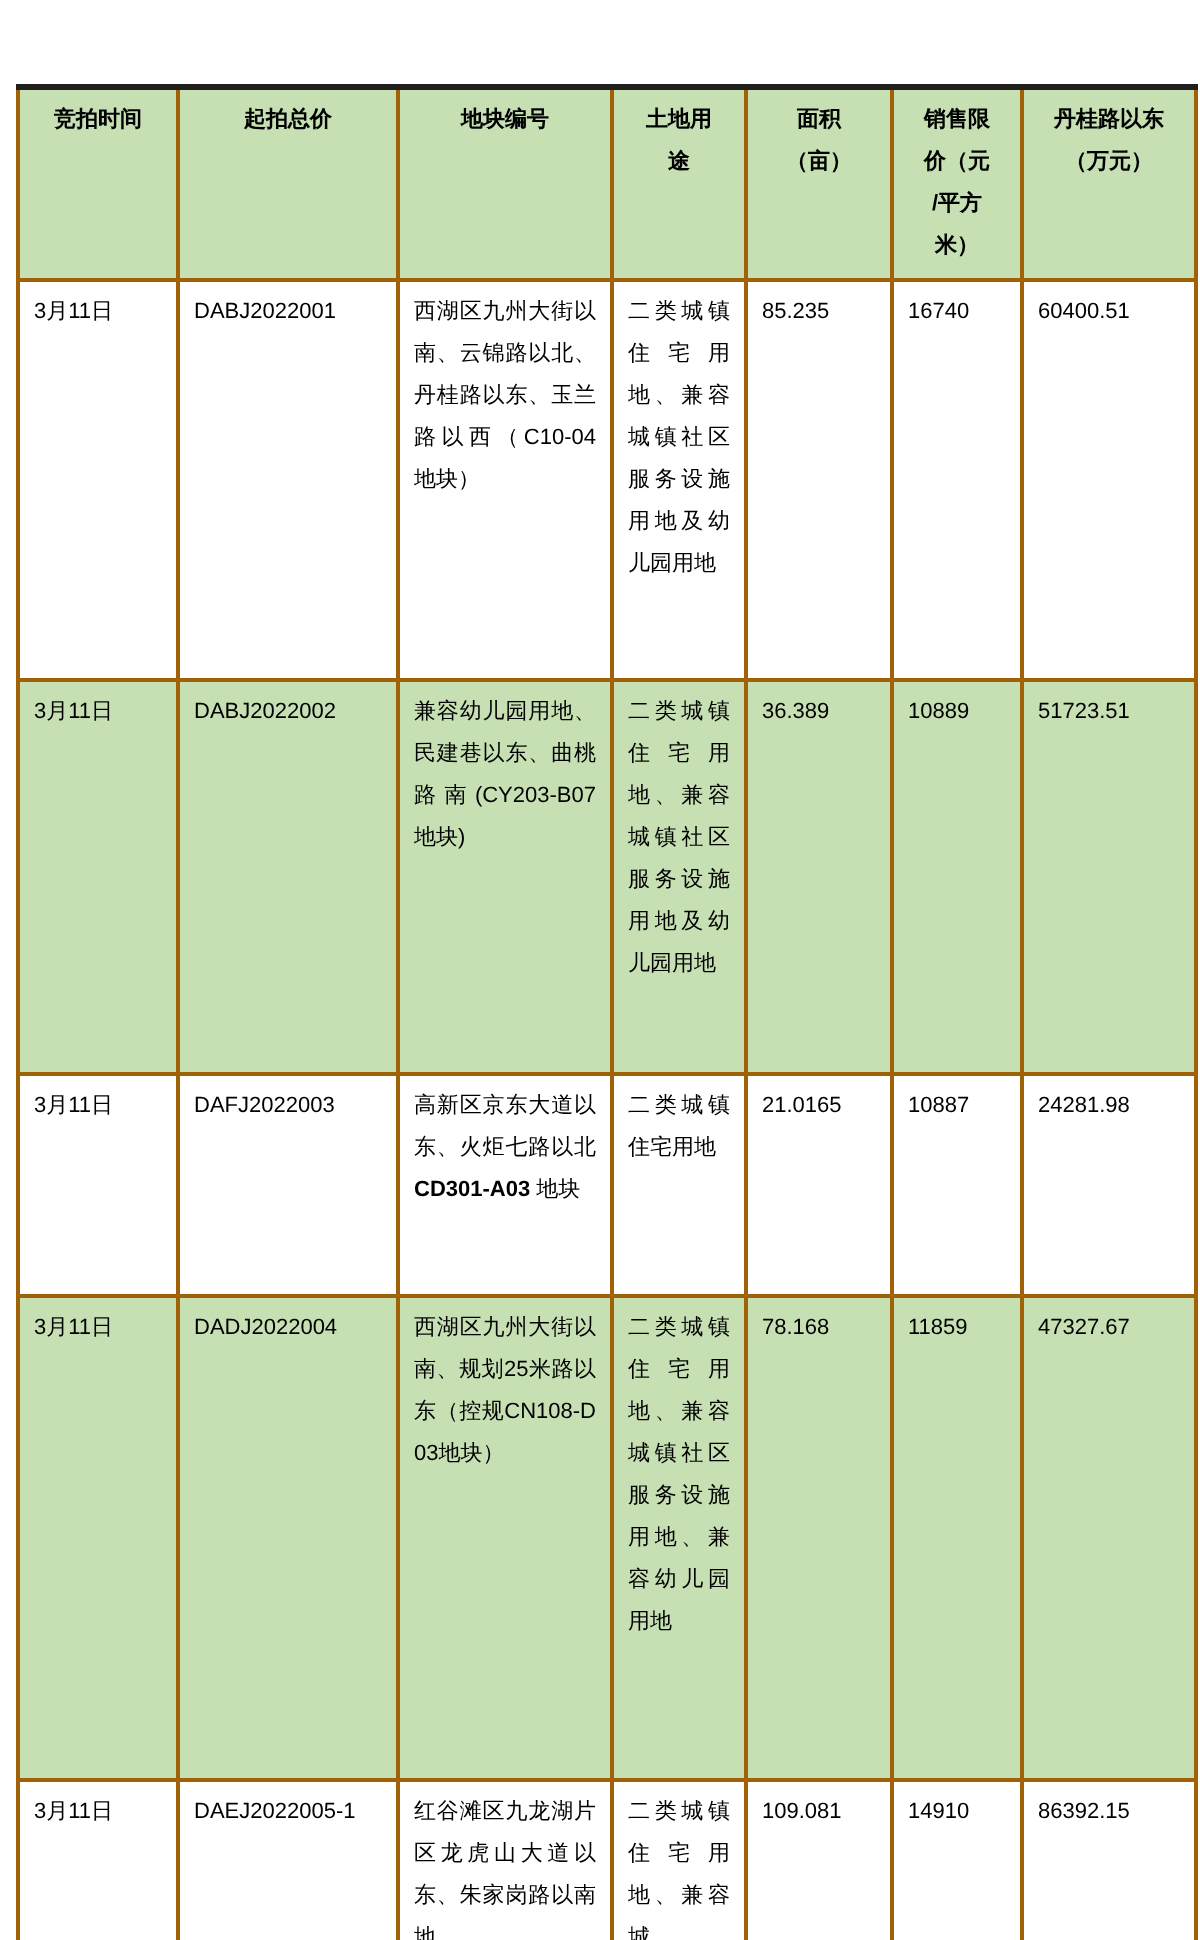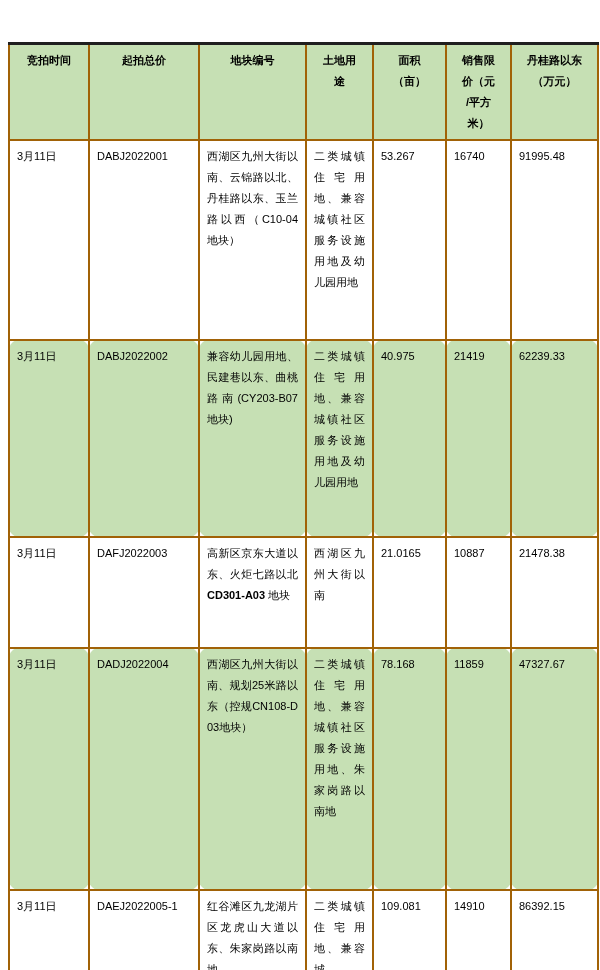--- a/index.html
+++ b/index.html
@@ -41,21 +41,20 @@
     text-align: center;
     white-space: pre-line;
   }
   .land-table tr.stripe td {
     background: #c6e0b4;
   }
   .land-table td {
     background: #ffffff;
     text-align: left;
     font-weight: normal;
-    border-radius: 10px;
   }
   .land-table td.justify {
     text-align: justify;
     margin-top: 12px;
   }
   .bold-seg {
     font-weight: bold;
     margin-right: 3px;
   }
   
@@ -104,47 +103,47 @@
         <th>丹桂路以东
 （万元）</th>
       </tr>
     </thead>
     <tbody>
       <tr class="r0">
         <td>3月11日</td>
         <td>DABJ2022001</td>
         <td class="justify">西湖区九州大街以南、云锦路以北、丹桂路以东、玉兰路以西（C10-04地块）</td>
         <td class="justify">二类城镇住宅用地、兼容城镇社区服务设施用地及幼儿园用地</td>
-        <td>53.267</td>
+        <td>85.235</td>
         <td>16740</td>
-        <td>91995.48</td>
+        <td>60400.51</td>
       </tr>
       <tr class="r1 stripe">
         <td>3月11日</td>
         <td>DABJ2022002</td>
         <td class="justify">兼容幼儿园用地、民建巷以东、曲桃路南(CY203-B07地块)</td>
         <td class="justify">二类城镇住宅用地、兼容城镇社区服务设施用地及幼儿园用地</td>
-        <td>40.975</td>
-        <td>21419</td>
-        <td>62239.33</td>
+        <td>36.389</td>
+        <td>10889</td>
+        <td>51723.51</td>
       </tr>
       <tr class="r2">
         <td>3月11日</td>
         <td>DAFJ2022003</td>
         <td class="justify"><span>高新区京东大道以东、火炬七路以北</span><span class="bold-seg">CD301-A03</span><span>地块</span></td>
-        <td class="justify">西湖区九州大街以南</td>
+        <td class="justify">二类城镇住宅用地</td>
         <td>21.0165</td>
         <td>10887</td>
-        <td>21478.38</td>
+        <td>24281.98</td>
       </tr>
       <tr class="r3 stripe">
         <td>3月11日</td>
         <td>DADJ2022004</td>
         <td class="justify">西湖区九州大街以南、规划25米路以东（控规CN108-D03地块）</td>
-        <td class="justify">二类城镇住宅用地、兼容城镇社区服务设施用地、朱家岗路以南地</td>
+        <td class="justify">二类城镇住宅用地、兼容城镇社区服务设施用地、兼容幼儿园用地</td>
         <td>78.168</td>
         <td>11859</td>
         <td>47327.67</td>
       </tr>
       <tr class="r4">
         <td>3月11日</td>
         <td>DAEJ2022005-1</td>
         <td class="justify">红谷滩区九龙湖片区龙虎山大道以东、朱家岗路以南地</td>
         <td class="justify">二类城镇住宅用地、兼容城</td>
         <td>109.081</td>

